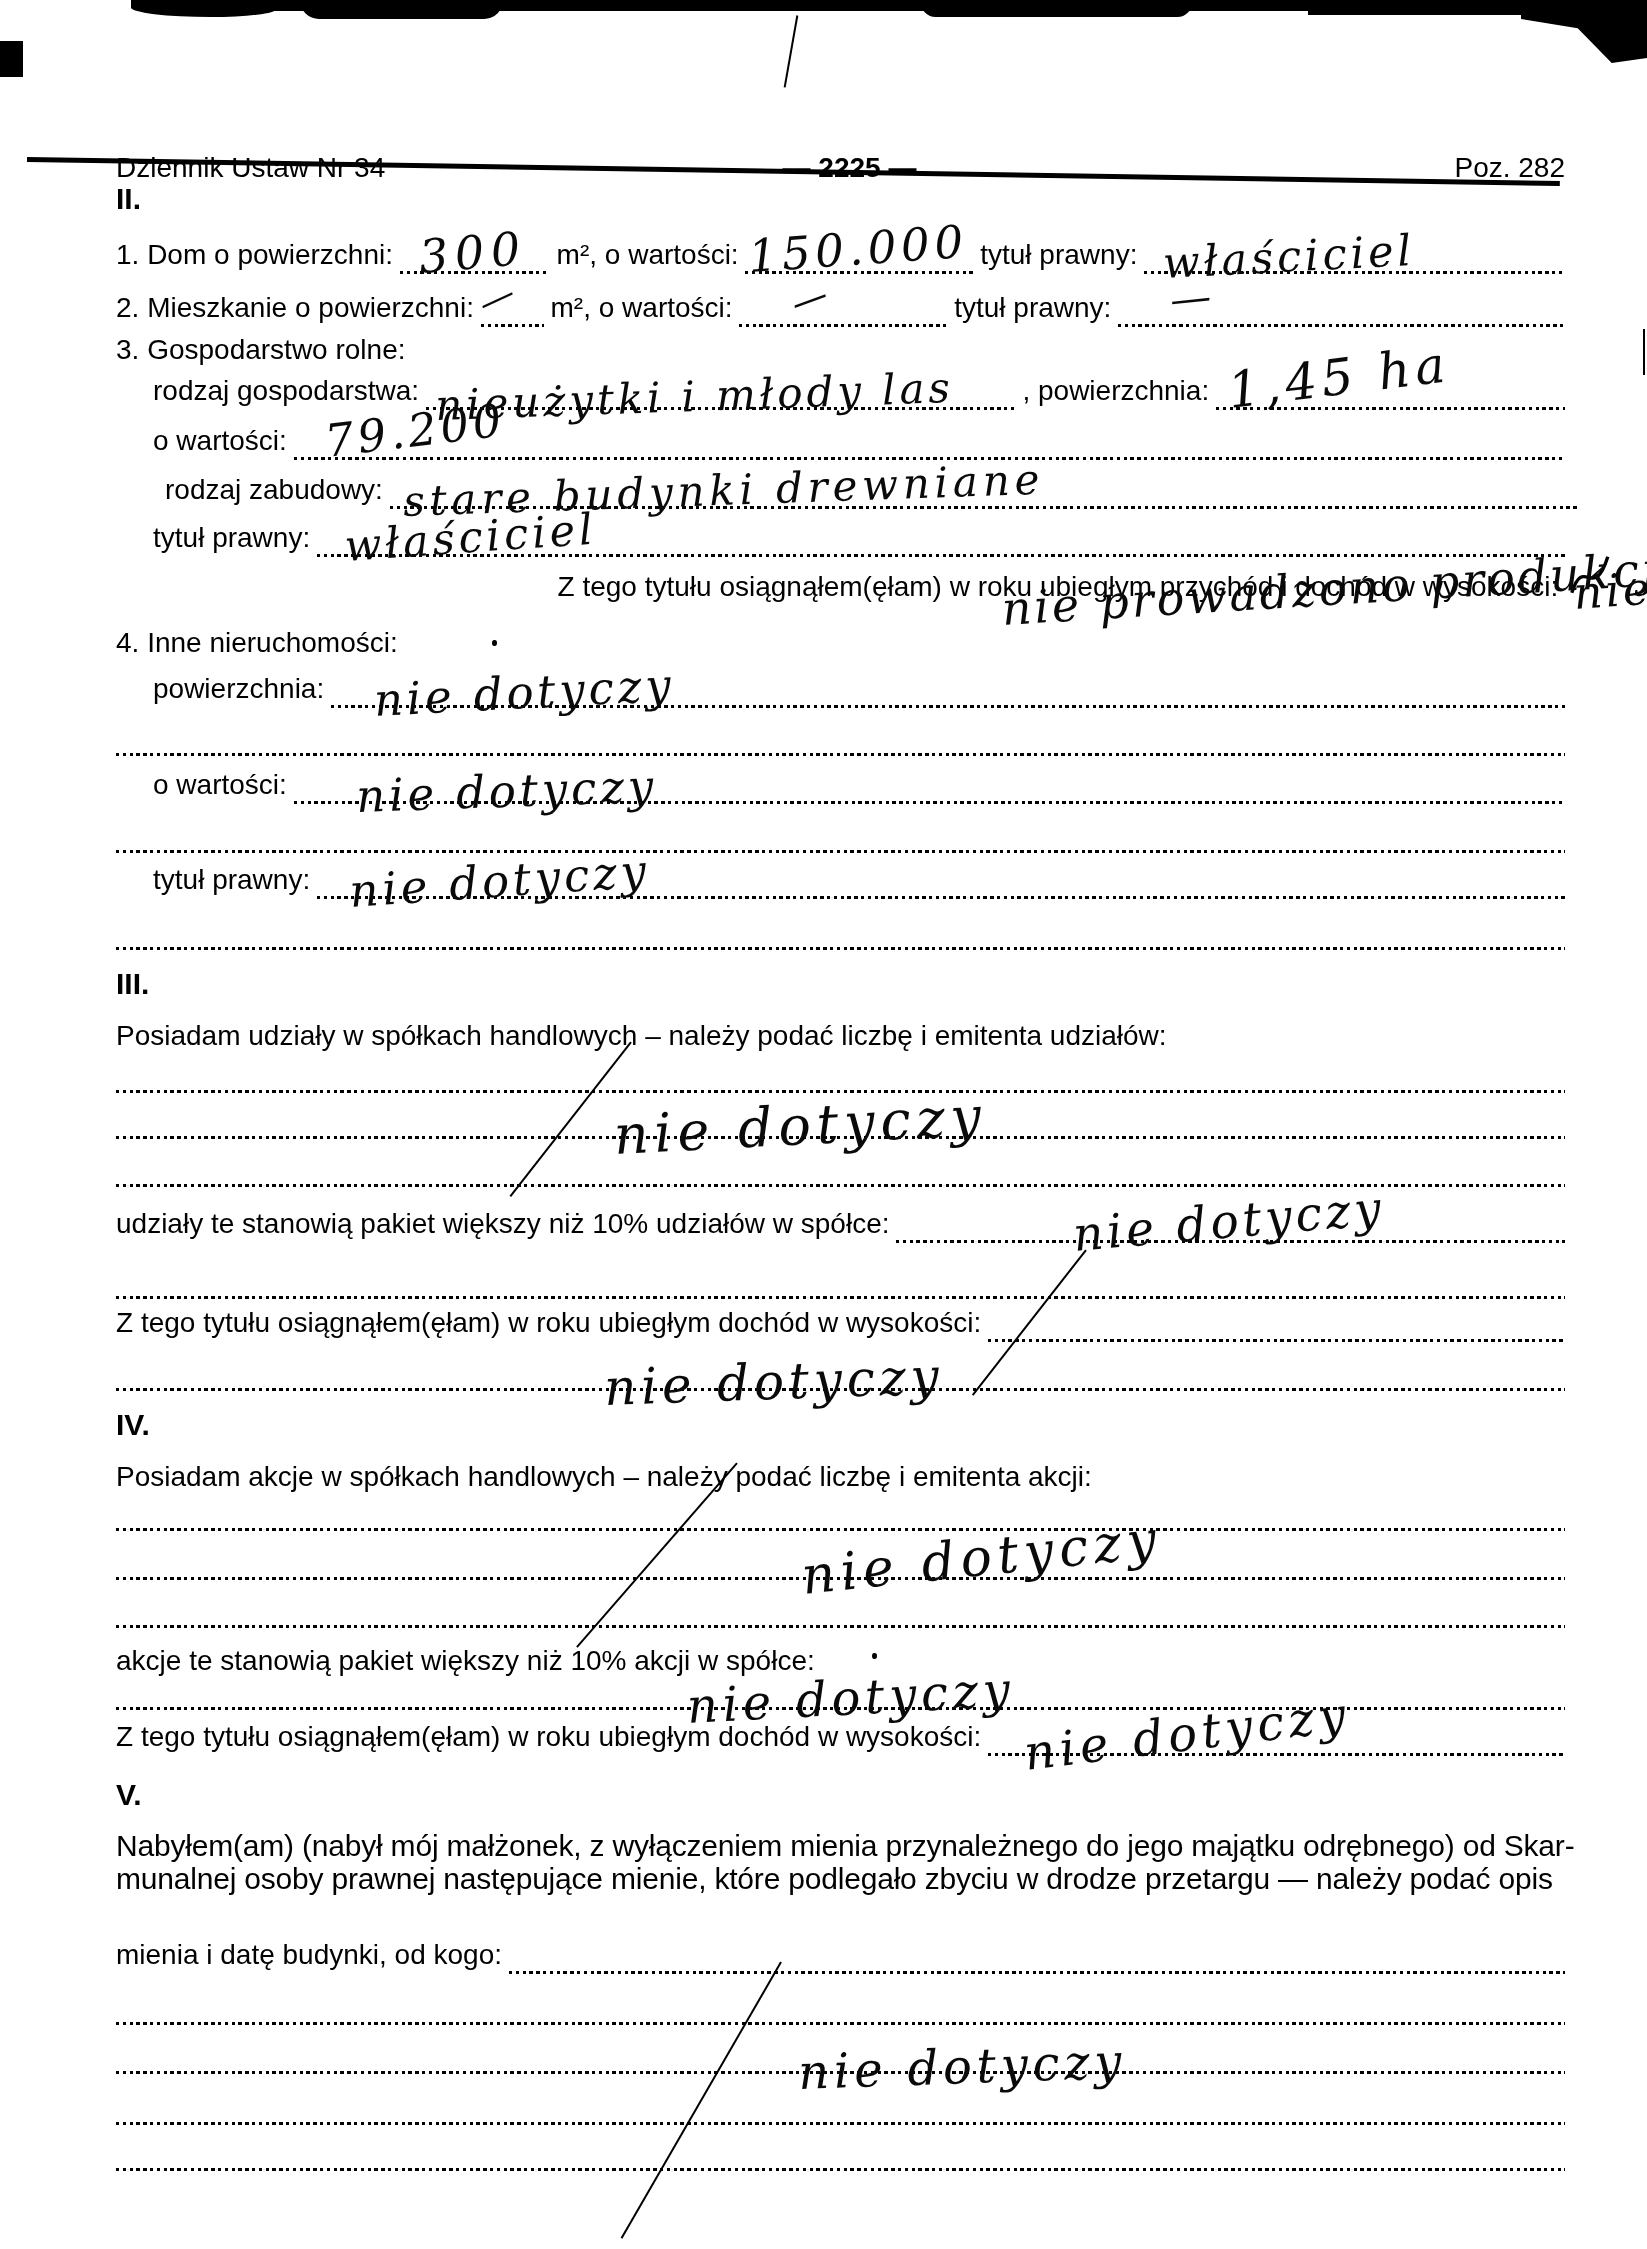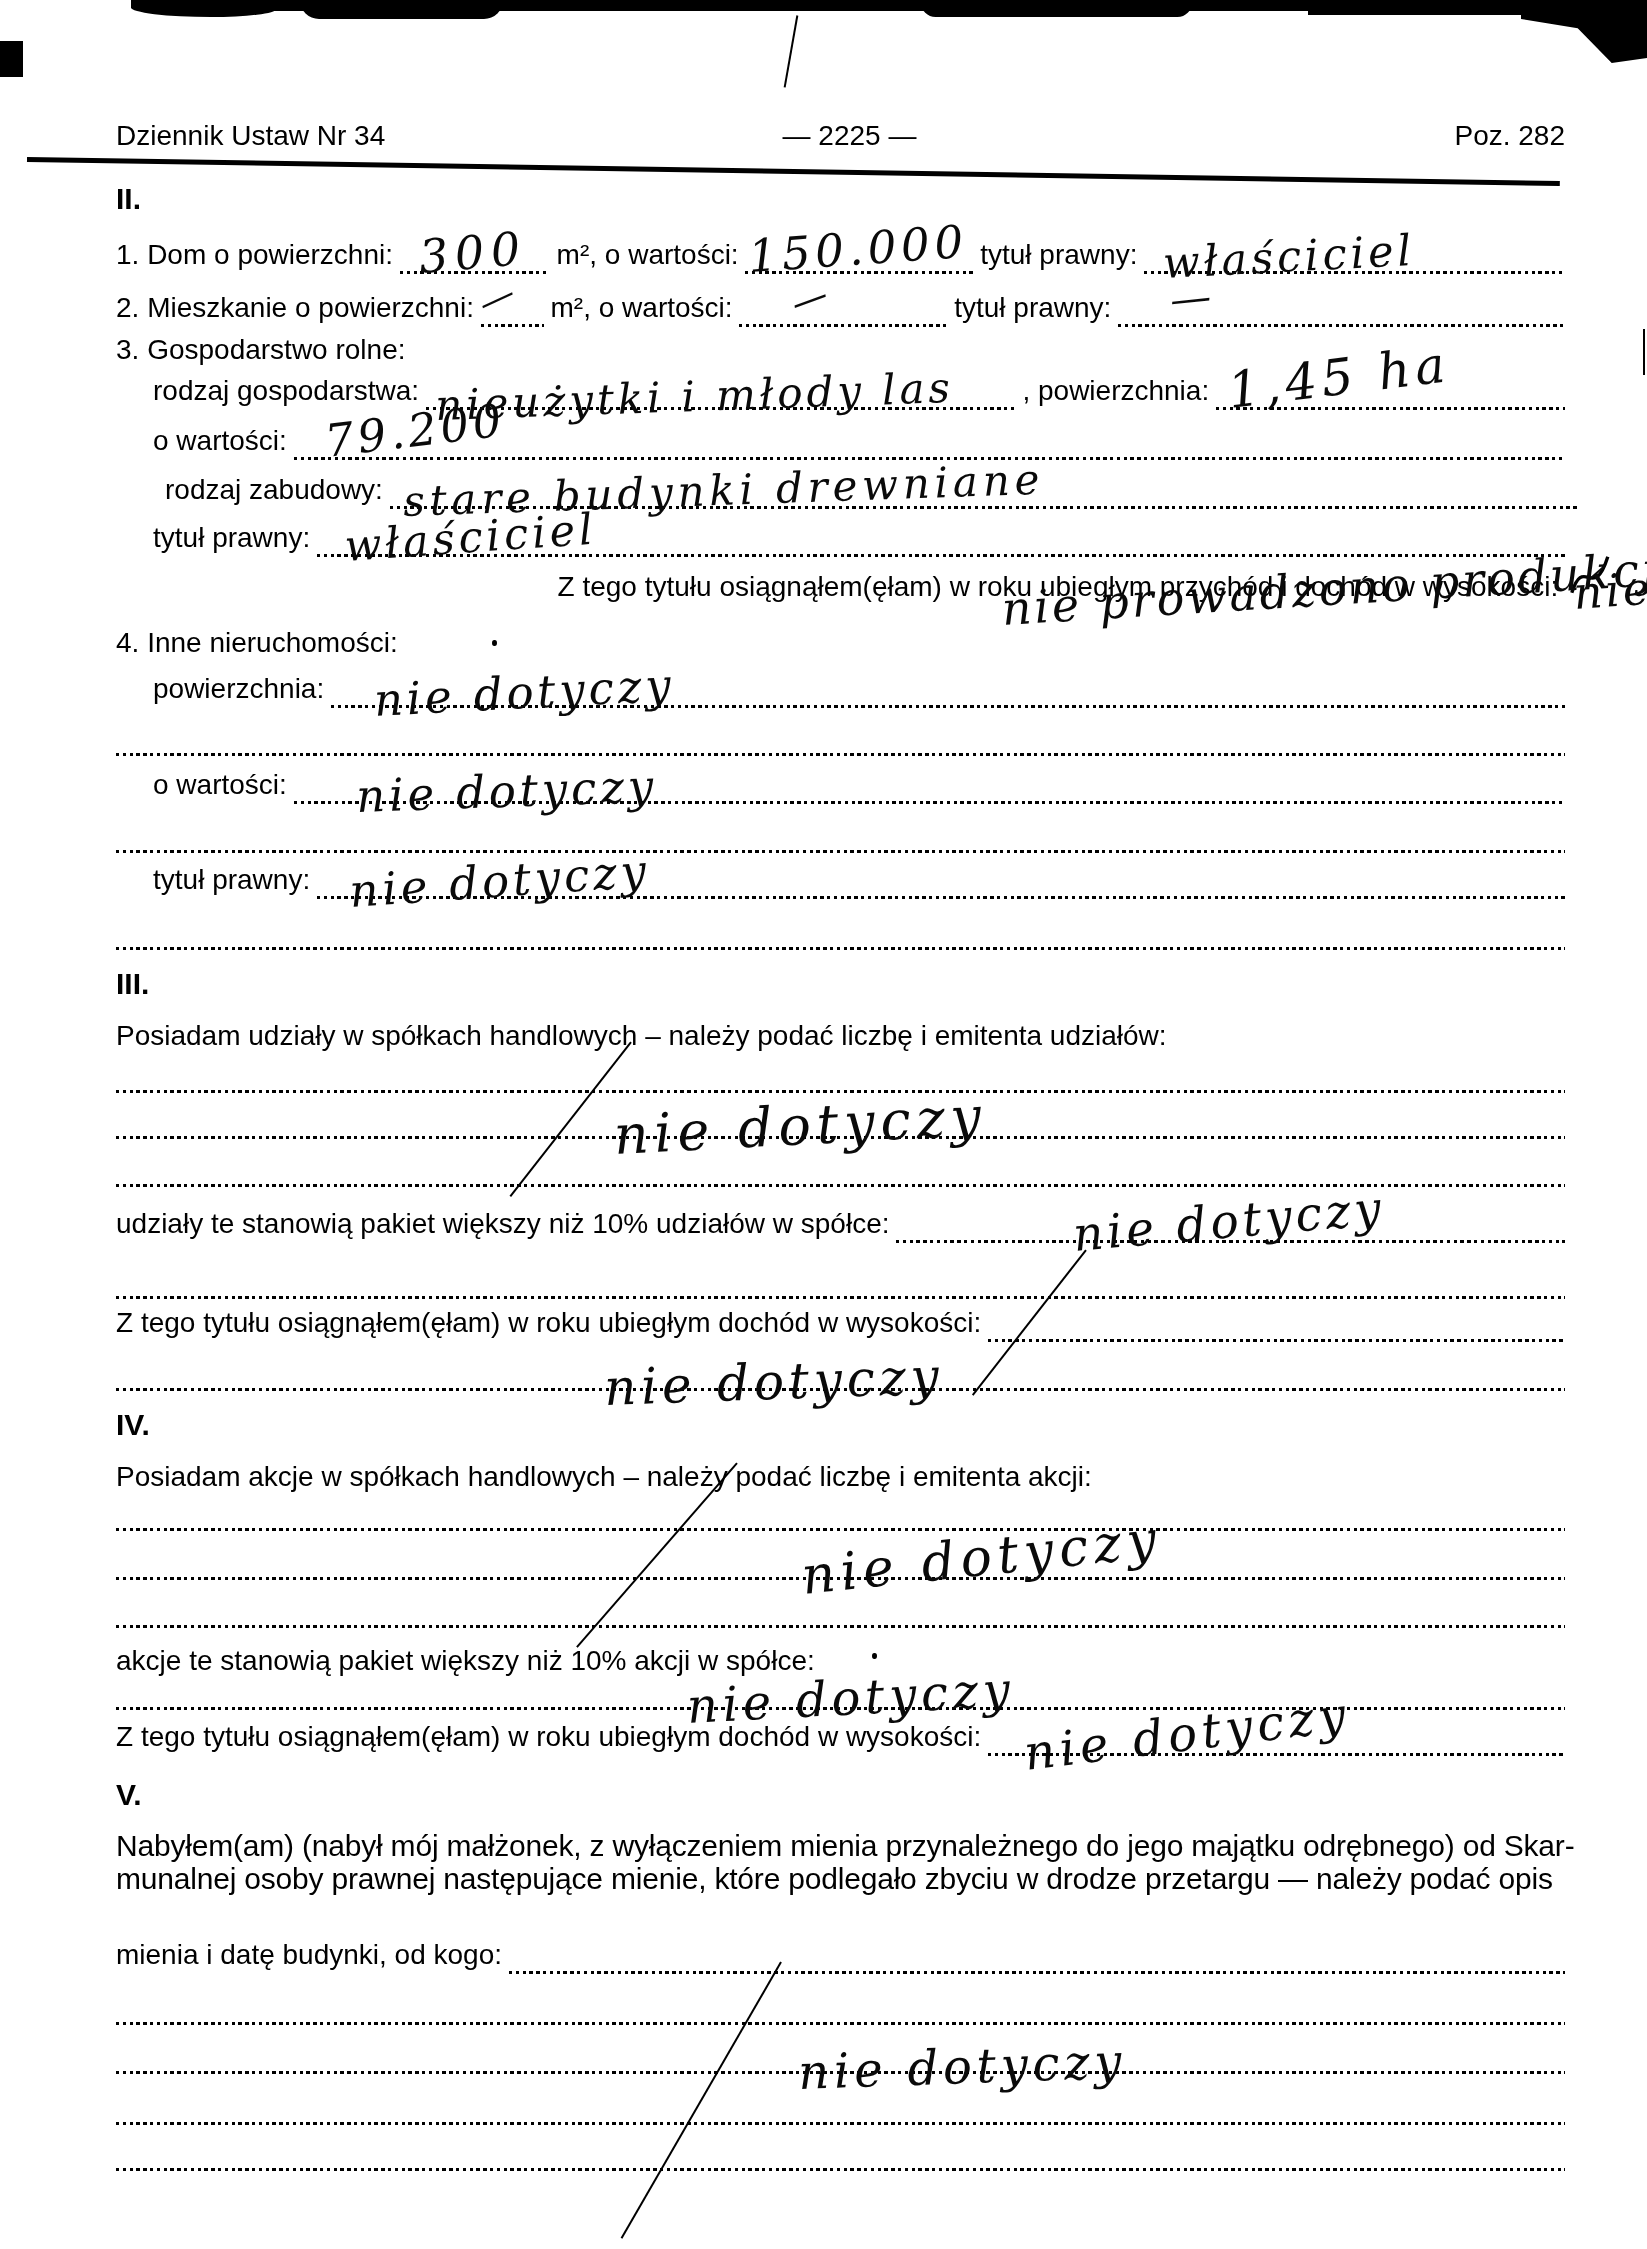--- a/index.html
+++ b/index.html
@@ -18,22 +18,22 @@
   .txt{position:absolute;font-size:28px;line-height:1.15;white-space:nowrap;}
   .sec{position:absolute;font-size:30px;font-weight:bold;line-height:1;}
   .para{position:absolute;font-size:30px;line-height:33px;letter-spacing:-0.2px;white-space:nowrap;}
   .hw{position:absolute;font-family:"DejaVu Serif",serif;font-style:italic;
     line-height:0.9;white-space:nowrap;transform-origin:left bottom;color:#0a0a0a;}
   .hw-free{position:absolute;font-family:"DejaVu Serif",serif;font-style:italic;
     line-height:0.9;white-space:nowrap;transform-origin:left bottom;color:#0a0a0a;}
   .slash{position:absolute;width:1.9px;background:#000;transform-origin:top center;}
   .sdot{position:absolute;width:4.8px;height:6.3px;background:#000;border-radius:50%;}
   .rule{position:absolute;height:4.8px;background:#000;transform-origin:left center;}
-  .header{position:absolute;display:flex;justify-content:space-between;align-items:baseline;font-size:28px;}
-  .hcenter{position:absolute;left:46%;}
+  .header{position:absolute;display:flex;justify-content:space-between;align-items:baseline;font-size:28px;margin-top:32px;}
+  .hcenter{position:absolute;left:46%;font-weight:bold;}
 </style>
 </head>
 <body>
 
 <div class="art" style="left:271px;top:0;width:1192px;height:10.7px;"></div>
 <div class="art" style="left:300px;top:0;width:203px;height:19.4px;border-radius:0 0 19.4px 19.4px;"></div>
 <div class="art" style="left:921px;top:0;width:271px;height:16.5px;border-radius:0 0 14.5px 14.5px;"></div>
 <div class="art" style="left:1308px;top:0;width:242px;height:14.5px;"></div>
 <div class="art" style="left:131px;top:0;width:145px;height:17.4px;border-radius:0 0 45% 55%;"></div>
 <div class="art" style="left:1521px;top:0;width:126px;height:63px;clip-path:polygon(0 0,100% 0,100% 92%,72% 100%,45% 45%,0 30%);"></div>

